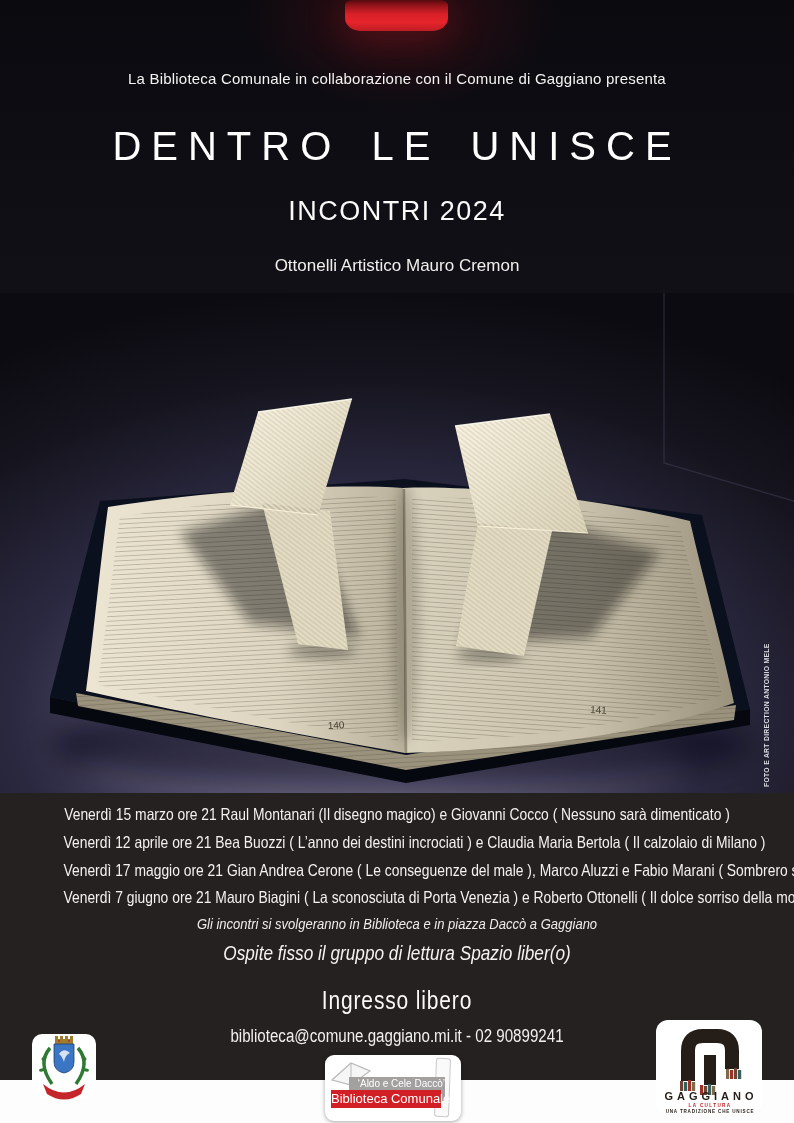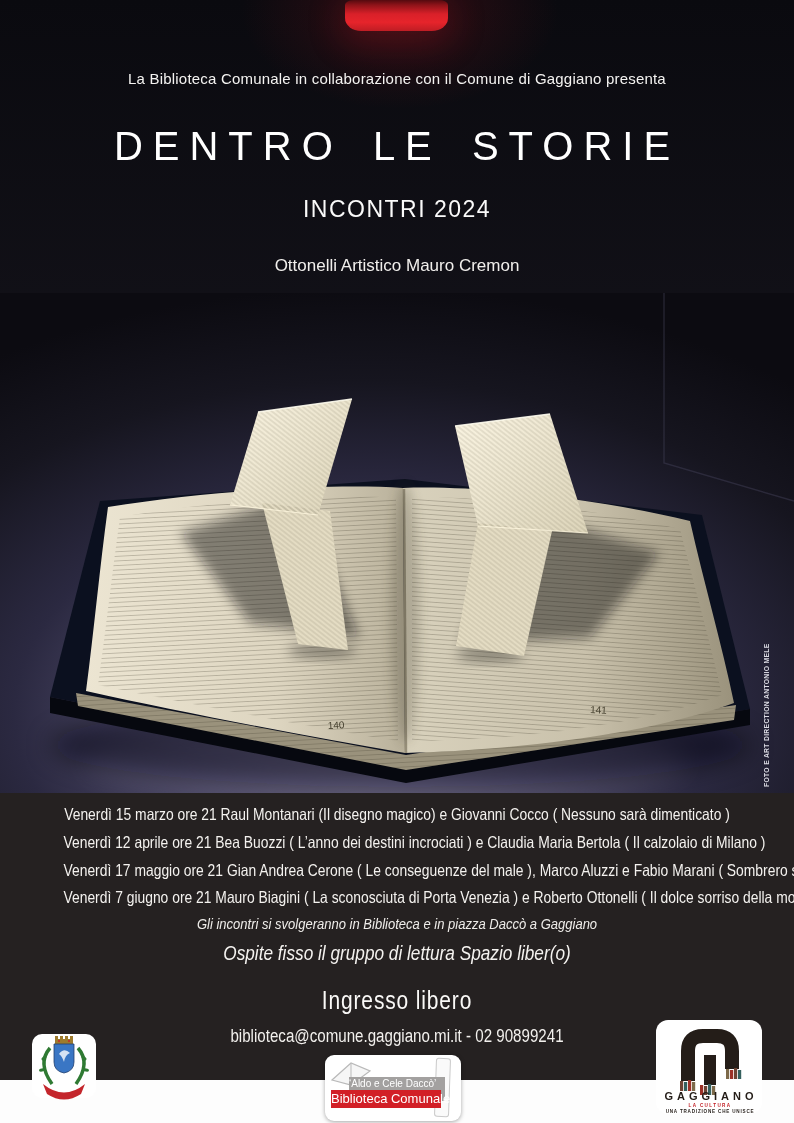--- a/index.html
+++ b/index.html
@@ -19,21 +19,21 @@
   }
   .lamp {
     position:absolute; left:345px; top:0; width:103px; height:31px;
     background:linear-gradient(180deg,#550a0f 0%, #8e1319 16%, #d92029 45%, #e6242b 72%, #bf1d24 100%);
     border-radius:9px 9px 16px 16px / 5px 5px 13px 13px;
     box-shadow:0 8px 34px 4px rgba(190,25,35,0.25);
   }
 
   .presenter { top:70px; font-size:15px; letter-spacing:0.2px; color:#f4f3f1; }
   .title { top:124px; font-size:40px; letter-spacing:10px; word-spacing:9px; color:#ffffff; font-weight:normal; }
-  .subtitle { top:196px; font-size:23px; letter-spacing:1.5px; color:#fafafa; }
+  .subtitle { top:196px; font-size:27px; letter-spacing:1.5px; color:#fafafa; }
   .director { top:256px; font-size:17px; color:#f1efec; }
 
   .photo-svg { position:absolute; left:0; top:293px; }
 
   .events-bg { position:absolute; left:0; top:793px; width:794px; height:287px; background:#252121; }
   .event { font-size:16.5px; color:#f4f2ef; }
   .ev1 { top:805px; } .ev2 { top:833px; } .ev3 { top:861px; } .ev4 { top:888px; }
   .venue { top:915px; font-size:15.5px; font-style:italic; color:#efedea; }
   .guest { top:941px; font-size:20.5px; font-style:italic; color:#f5f3f0; }
   .admission { top:986px; font-size:25px; letter-spacing:1px; color:#faf9f7; }
@@ -42,36 +42,36 @@
   .footer-band { position:absolute; left:0; top:1080px; width:794px; height:43px; background:#fdfdfd; }
 
   .crest-svg { position:absolute; left:26px; top:1030px; }
 
   .lib-logo { position:absolute; left:325px; top:1055px; width:136px; height:66px; }
   .lib-bg { position:absolute; inset:0; background:#ffffff; border-radius:9px; box-shadow:0 1px 4px rgba(0,0,0,0.35); }
   .lib-book { position:absolute; left:3px; top:3px; }
   .lib-bookmark { position:absolute; right:11px; top:3px; width:13px; height:57px; background:#fafafa;
     border:1px solid #c9c9c9; border-radius:3px; transform:rotate(2deg); }
   .lib-band-top { position:absolute; left:24px; top:22px; width:96px; height:24px; background:#a3a1a0;
-    color:#ffffff; font-size:10px; line-height:13px; text-align:left; white-space:nowrap; }
+    color:#ffffff; font-size:10px; line-height:13px; text-align:right; white-space:nowrap; }
   .lib-band-red { position:absolute; left:6px; top:35px; width:110px; height:18px; background:#d21f26;
     color:#ffffff; font-size:13px; line-height:18px; white-space:nowrap; }
 
   .gag-svg { position:absolute; left:654px; top:1019px; }
 </style>
 </head>
 <body>
 
 <div class="poster">
 
   <div class="lamp-glow"></div>
   <div class="lamp"></div>
 
   <div class="line presenter">La Biblioteca Comunale in collaborazione con il Comune di Gaggiano presenta</div>
-  <div class="line title">DENTRO LE STORIE</div>
+  <div class="line title">DENTRO LE UNISCE</div>
   <div class="line subtitle">INCONTRI 2024</div>
   <div class="line director">Ottonelli Artistico Mauro Cremon</div>
 
   <svg class="photo-svg" width="794" height="500" viewBox="0 0 794 500">
     <defs>
       <radialGradient id="bgGlow" cx="46%" cy="84%" r="85%">
         <stop offset="0%" stop-color="#817b99"></stop>
         <stop offset="28%" stop-color="#534f6e"></stop>
         <stop offset="52%" stop-color="#2b2941"></stop>
         <stop offset="78%" stop-color="#16151f"></stop>

